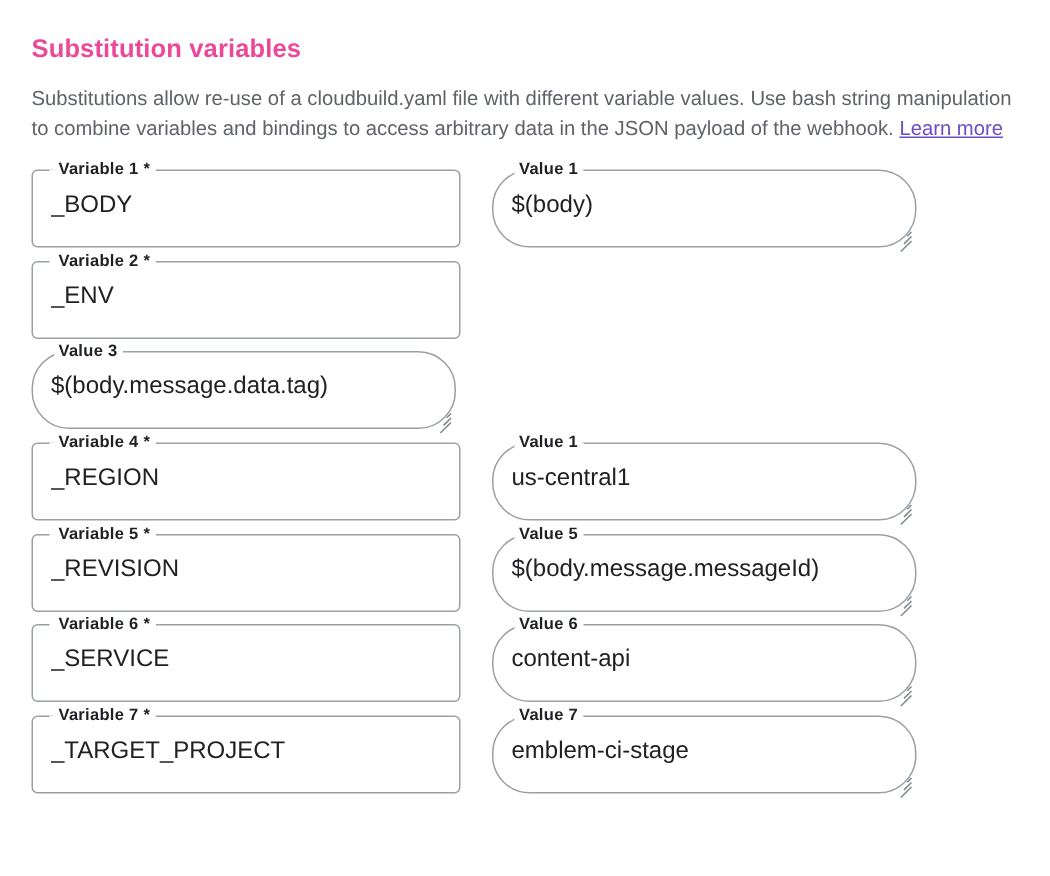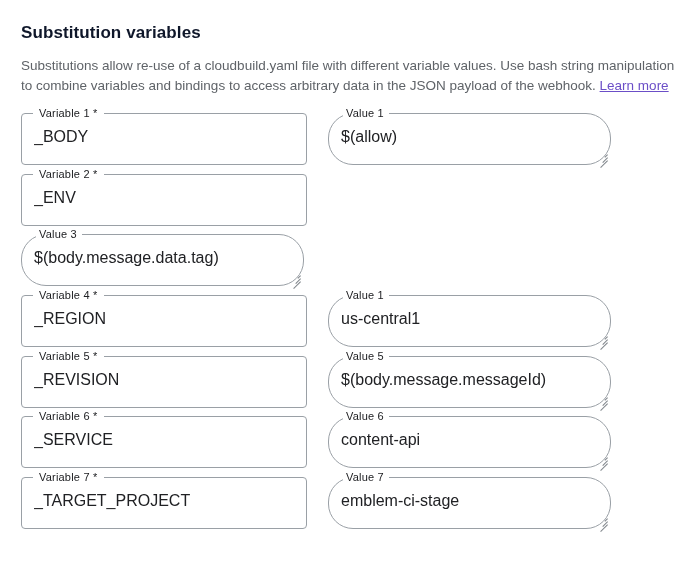--- a/index.html
+++ b/index.html
@@ -24,21 +24,21 @@
   }
 
   
   .header {
     padding: 22px 20px 0 21px;
   }
   .section-title {
     font-size: 17px;
     font-weight: bold;
     letter-spacing: 0.1px;
-    color: #0f172a;
+    color: #ec4899;
     margin: 0 0 12px 0;
     line-height: 22px;
   }
   .section-desc {
     font-size: 13.5px;
     line-height: 20px;
     color: #5f6368;
     margin: 0;
     max-width: 660px;
     font-weight: normal;
@@ -79,21 +79,21 @@
     left: 11px;
     height: 2px;
     background: #ffffff;
     pointer-events: none;
   }
   .tf .label {
     position: absolute;
     top: -7px;
     left: 14px;
     font-size: 11px;
-    font-weight: normal;
+    font-weight: bold;
     line-height: 13px;
     color: #202124;
     background: #ffffff;
     padding: 0 3px;
     white-space: nowrap;
     letter-spacing: 0.2px;
   }
   .tf .value {
     position: absolute;
     left: 12px;
@@ -146,21 +146,21 @@
 
     <div class="field-row">
       <div class="tf var">
         <span class="notch" style="width: 71px;"></span>
         <span class="label">Variable 1 *</span>
         <span class="value">_BODY</span>
       </div>
       <div class="tf val">
         <span class="notch" style="width: 49px;"></span>
         <span class="label">Value 1</span>
-        <span class="value">$(allow)</span>
+        <span class="value">$(body)</span>
         <span class="grip">
             <i></i>
             <i></i>
             <i></i>
           </span>
       </div>
     </div>
 
     <div class="field-row">
       <div class="tf var">

